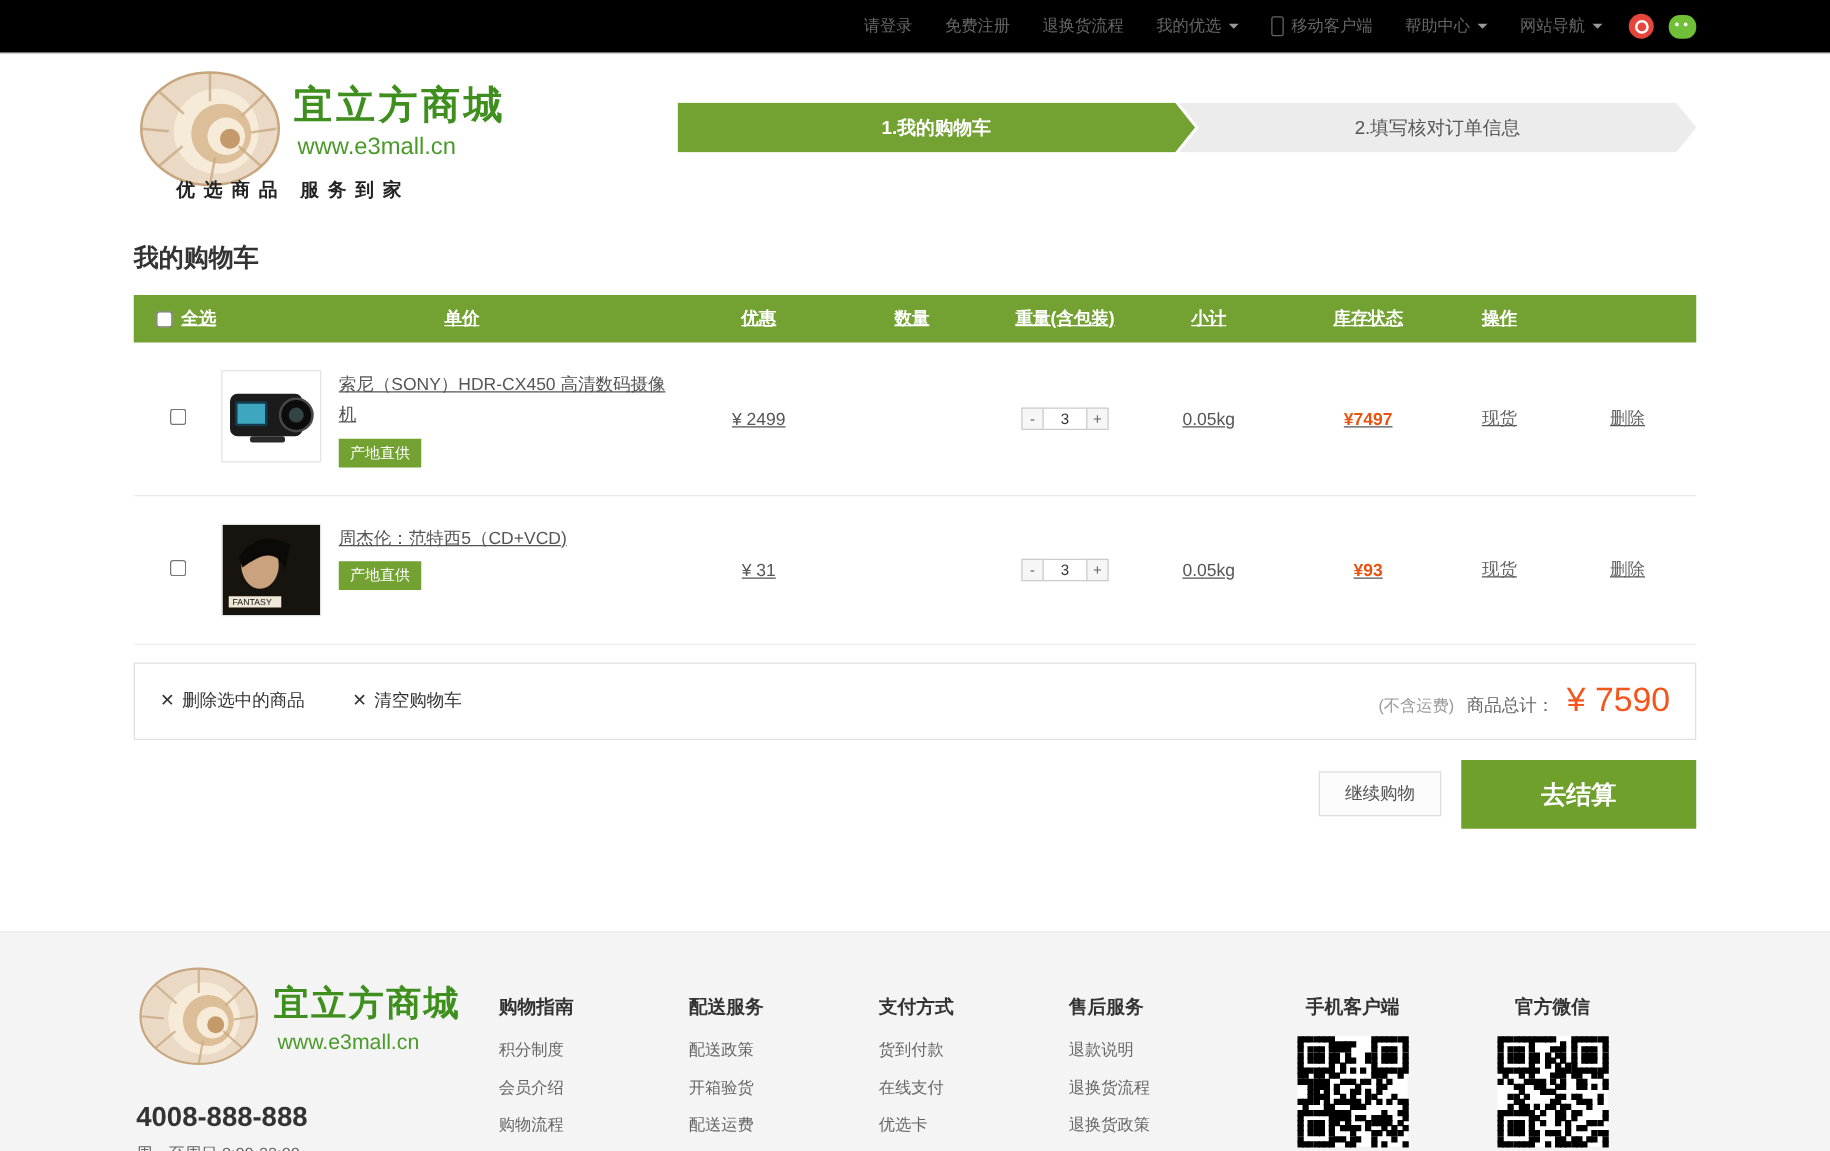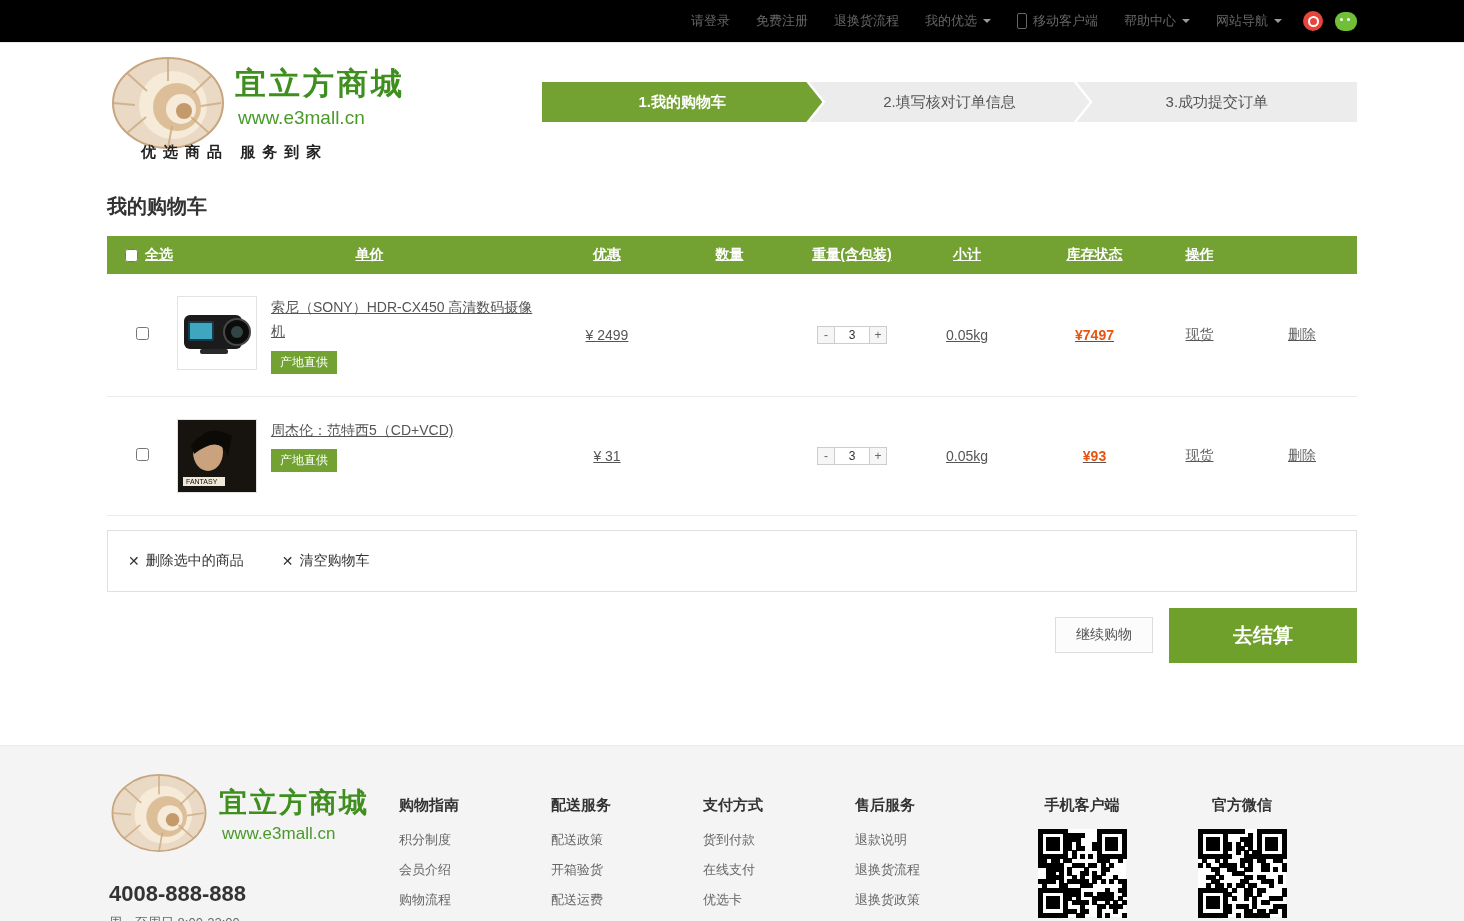--- a/index.html
+++ b/index.html
@@ -145,21 +145,20 @@
             <path d="M18 18 L38 36"></path>
         </g>
       </svg>
       <span class="logo-title">宜立方商城</span>
       <span class="logo-url">www.e3mall.cn</span>
       <span class="logo-slogan">优选商品  服务到家</span>
     </a>
     <div class="steps">
       <div class="step first">1.我的购物车</div>
       <div class="step">2.填写核对订单信息</div>
-      <div class="step last">3.成功提交订单</div>
     </div>
   </div>
 </div>
 
 <div class="inner">
   <h2 class="page-title">我的购物车</h2>
 
   <div>
     <div class="grid-row cart-head">
       <div class="c-first" style="grid-column:1 / span 1;">
@@ -245,20 +244,25 @@
   <div class="summary">
     <div class="sum-left">
       <a>
         <span class="x-ic">✕</span>
         <span>删除选中的商品</span>
       </a>
       <a>
         <span class="x-ic">✕</span>
         <span>清空购物车</span>
       </a>
+    </div>
+    <div class="sum-right">
+      <span class="ship-note">(不含运费)</span>
+      <span class="total-label">商品总计：</span>
+      <span class="total-value">¥ 7590</span>
     </div>
   </div>
 
   <div class="actions">
     <button class="btn-continue">继续购物</button>
     <button class="btn-checkout">去结算</button>
   </div>
 </div>
 
 <div class="footer">

